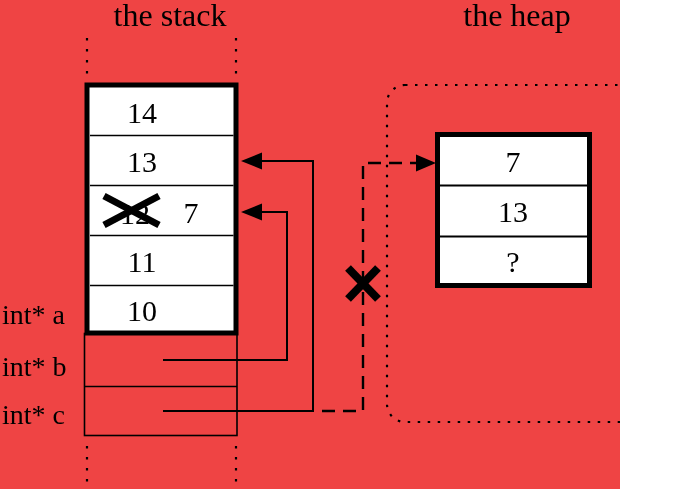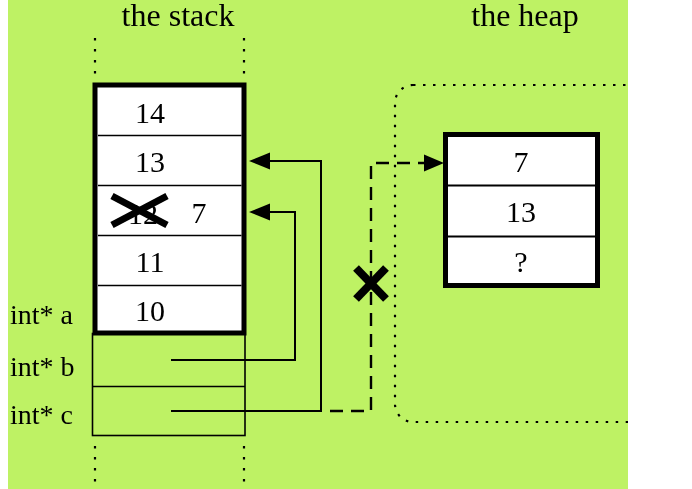--- a/index.html
+++ b/index.html
@@ -2,24 +2,23 @@
 <html><head>
 <meta charset="utf-8">
 <style>
   html, body {
     margin: 0; padding: 0;
     background: #ffffff;
   }
   .canvas {
     position: relative;
     width: 620px; height: 489px;
-    background: #bef264;
+    background: #ef4444;
     overflow: hidden;
     font-family: "Liberation Serif", "DejaVu Serif", serif;
-    margin-left: 8px;
   }
   svg { display: block; }
   text {
     font-family: "Liberation Serif", "DejaVu Serif", serif;
     fill: #000000;
   }
   .t-title { font-size: 32px; }
   .t-num   { font-size: 30px; }
   .t-lbl   { font-size: 28px; }
   .ink     { stroke: #000000; }

